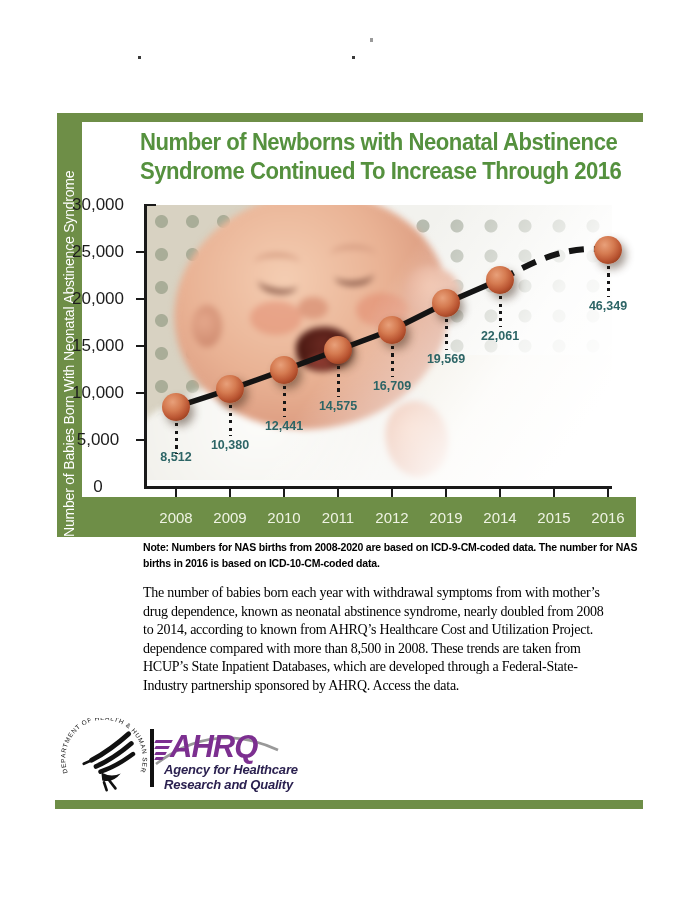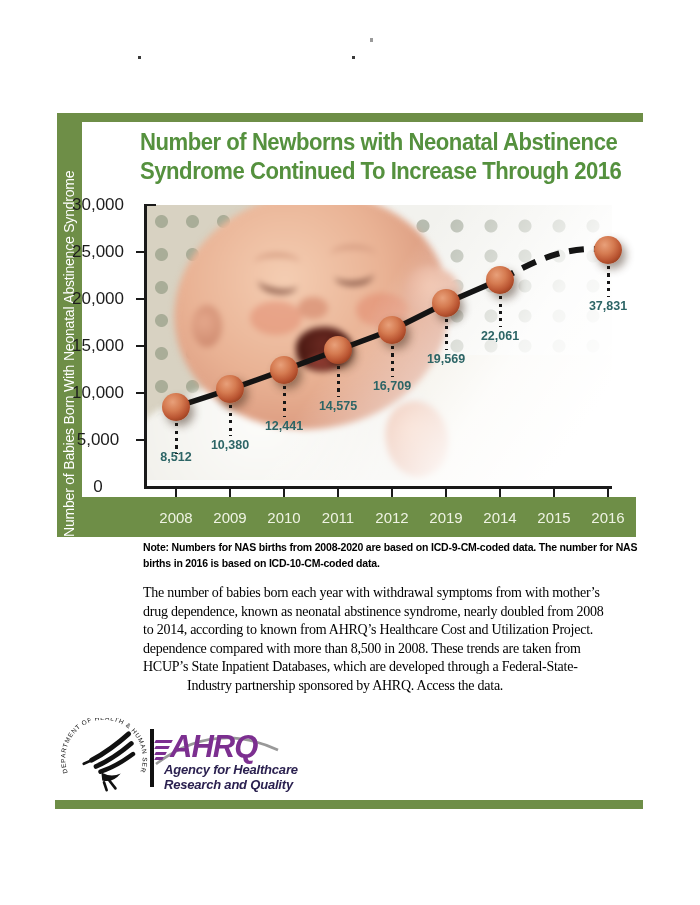--- a/index.html
+++ b/index.html
@@ -87,21 +87,21 @@
   .ptlabel{position:absolute;width:90px;text-align:center;font-weight:bold;font-size:12.5px;color:#2D6566;}
 
   
   #note{position:absolute;left:143px;top:540px;font-weight:bold;font-size:10.5px;
     letter-spacing:-0.2px;line-height:15.5px;color:#000;}
   #note span{display:block;white-space:nowrap;}
   #para{position:absolute;left:143px;top:584px;
     font-family:"Liberation Serif","DejaVu Serif",serif;font-size:14px;letter-spacing:-0.25px;
     line-height:18.6px;color:#000;}
   #para span{display:block;white-space:nowrap;}
-  #para .inlinewrap{display:block;white-space:nowrap;margin-left:44px;}
+  #para .inlinewrap{display:block;white-space:nowrap;}
   #para .inlinewrap span{display:inline;}
 
   
   #hhs-logo{position:absolute;left:60px;top:718px;}
   #logo-divider{position:absolute;left:150px;top:729px;width:3.5px;height:58px;background:#111;}
   #ahrq-arc{position:absolute;left:150px;top:718px;}
   #ahrq-stripes{position:absolute;left:155px;top:740px;}
   #ahrq-stripes div{height:3.2px;background:#7C2F90;margin-bottom:2.6px;transform:skewX(-28deg);}
   #ahrq-word{position:absolute;left:170px;top:729px;font-size:31px;font-weight:bold;font-style:italic;
     letter-spacing:-1px;color:#7C2F90;transform:scaleY(1.02);}
@@ -207,21 +207,21 @@
       <div class="dotline" style="left: 390.5px; top: 345.935px; height: 31px;"></div>
       <div class="ptlabel" style="left: 347px; top: 378.935px;">16,709</div>
       <div class="sphere" style="left: 378px; top: 315.935px;"></div>
       <div class="dotline" style="left: 444.5px; top: 319.051px; height: 31px;"></div>
       <div class="ptlabel" style="left: 401px; top: 352.051px;">19,569</div>
       <div class="sphere" style="left: 432px; top: 289.051px;"></div>
       <div class="dotline" style="left: 498.5px; top: 295.627px; height: 31px;"></div>
       <div class="ptlabel" style="left: 455px; top: 328.627px;">22,061</div>
       <div class="sphere" style="left: 486px; top: 265.627px;"></div>
       <div class="dotline" style="left: 606.5px; top: 265.998px; height: 31px;"></div>
-      <div class="ptlabel" style="left: 563px; top: 298.998px;">37,831</div>
+      <div class="ptlabel" style="left: 563px; top: 298.998px;">46,349</div>
       <div class="sphere" style="left: 594px; top: 235.998px;"></div>
     </div>
 
   <div id="note">
     <span>Note: Numbers for NAS births from 2008-2020 are based on ICD-9-CM-coded data. The number for NAS</span>
     <span>births in 2016 is based on ICD-10-CM-coded data.</span>
   </div>
 
   <div id="para">
     <span>The number of babies born each year with withdrawal symptoms from with mother’s</span>

